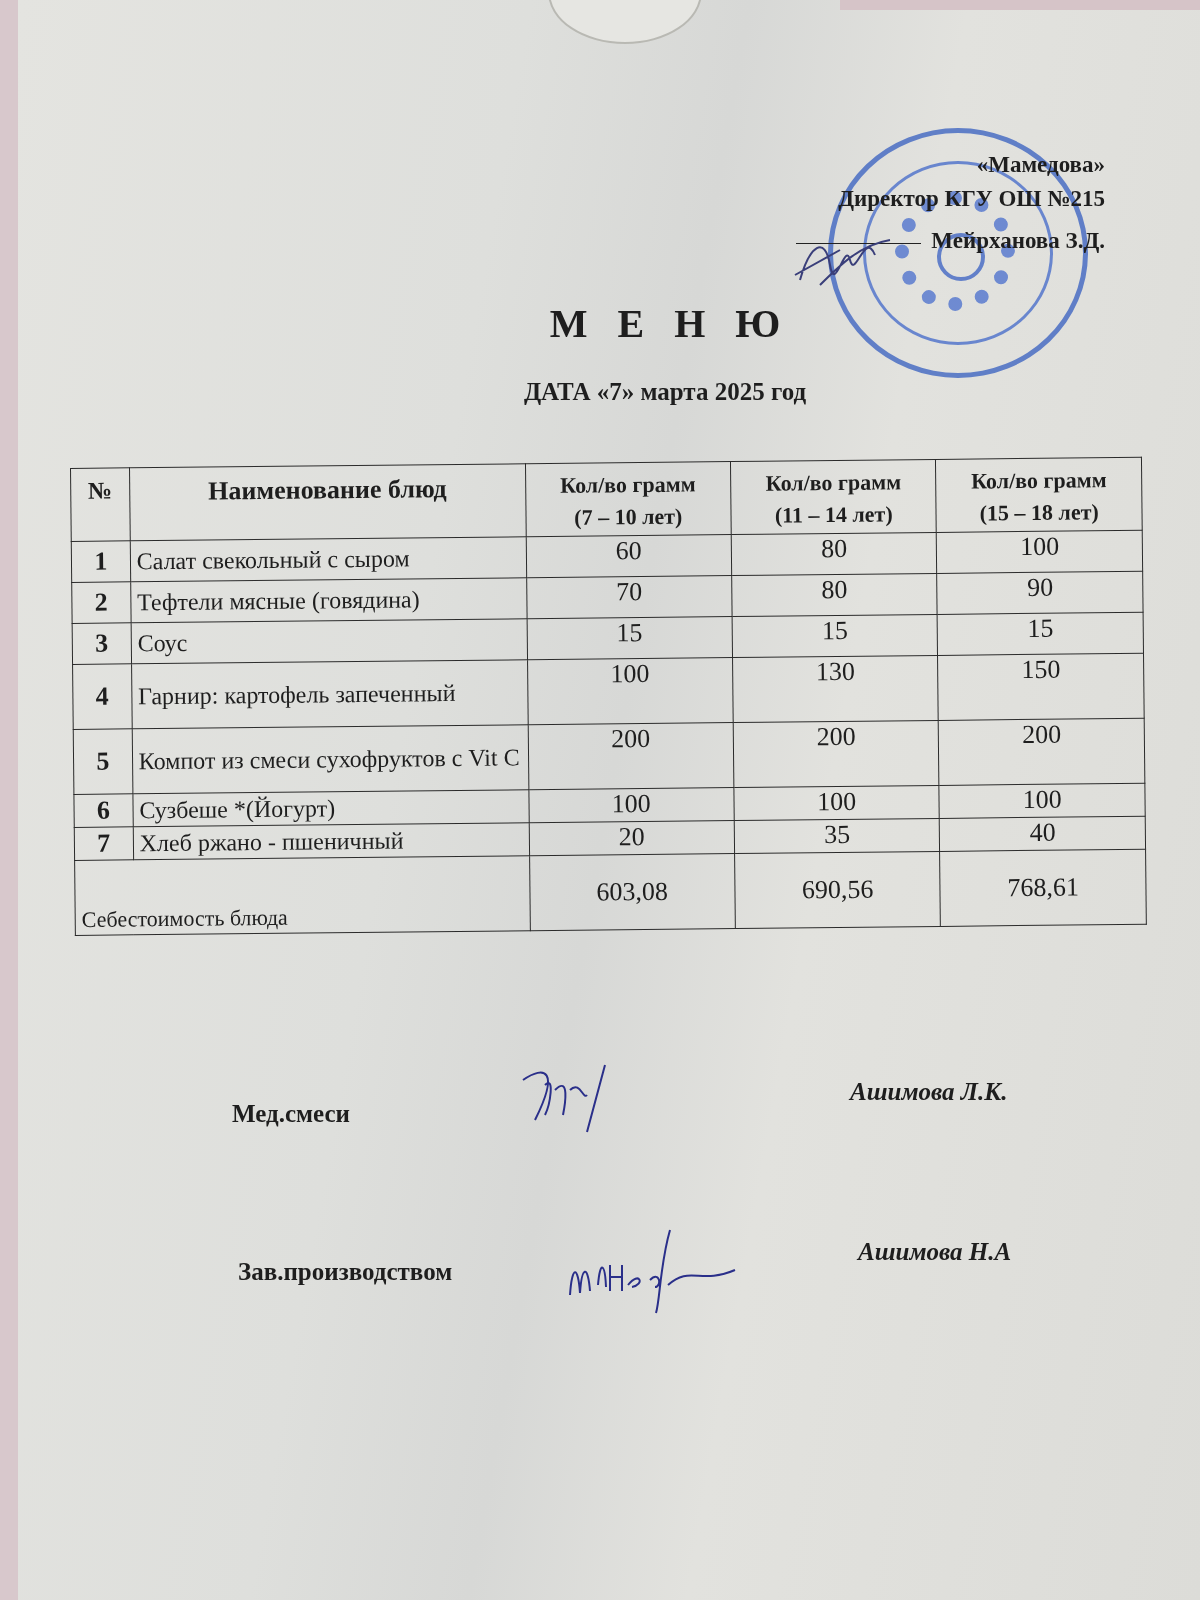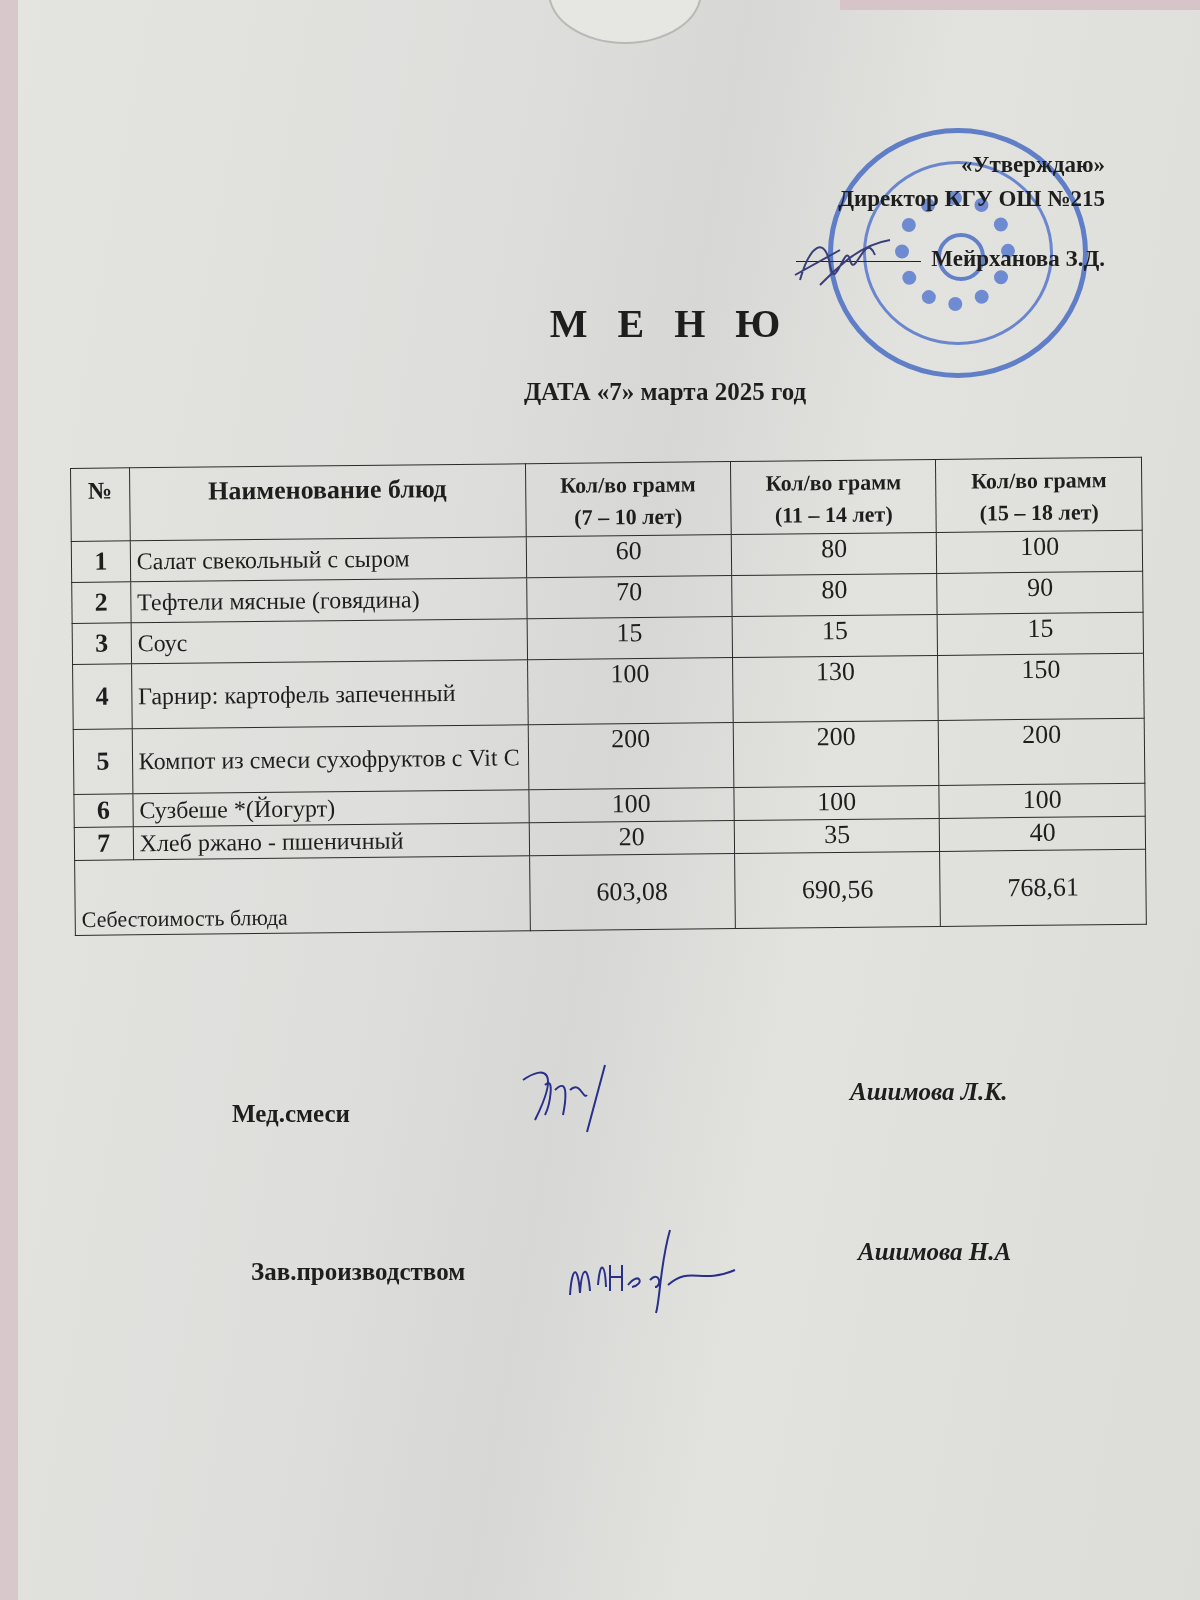--- a/index.html
+++ b/index.html
@@ -69,23 +69,23 @@
 <div class="pink-top"></div>
 <div class="hole"></div>
 
 <div class="stamp">
   <div class="inner"></div>
   <div class="emblem"></div>
   <div class="core"></div>
 </div>
 
 <div class="approve">
-  <div>«Утверждаю»</div>
+  <div>«Мамедова»</div>
   <div>Директор КГУ ОШ  №215</div>
-  <div style="margin-top:26px;"><span class="sigline"></span><span>Мейрханова З.Д.</span></div>
+  <div style="margin-top:8px;"><span class="sigline"></span><span>Мейрханова З.Д.</span></div>
 </div>
 <svg class="signature-director" width="110" height="70">
   <path d="M10 55 C20 20, 35 10, 40 40 S55 15, 60 35 S75 5, 85 30 M5 50 L50 25 M30 60 C50 40, 70 20, 100 15" stroke="#3a3f7a" stroke-width="2" fill="none"></path>
 </svg>
 
 <div class="title">М Е Н Ю</div>
 <div class="date">ДАТА «7» марта 2025 год</div>
 
 <table class="menu">
   <tbody>
@@ -162,17 +162,17 @@
   </tr>
 </tbody>
   </table>
 
 <div class="sig-label" style="left:232px;top:1100px;">Мед.смеси</div>
 <svg class="sign" style="left:515px;top:1060px;" width="120" height="75">
   <path d="M8 20 C30 5, 45 10, 20 60 M30 25 C40 15, 35 45, 30 55 M40 30 C55 15, 50 45, 48 55 M55 30 C65 20, 68 40, 72 35 M90 5 L72 72" stroke="#2a2f8a" stroke-width="2" fill="none"></path>
 </svg>
 <div class="sig-name" style="left:850px;top:1078px;">Ашимова Л.К.</div>
 
-<div class="sig-label" style="left:238px;top:1258px;margin-left:13px;">Зав.производством</div>
+<div class="sig-label" style="left:238px;top:1258px;">Зав.производством</div>
 <svg class="sign" style="left:560px;top:1225px;" width="190" height="90">
   <path d="M10 70 C12 40, 18 40, 20 68 C22 40, 28 40, 30 66 M38 60 C40 35, 45 38, 46 62 M50 40 L50 66 M62 40 L62 66 M50 52 L62 52 M68 60 C80 45, 85 60, 72 62 M90 55 C100 45, 102 62, 95 62 M110 5 C100 40, 100 75, 96 88 M108 60 C130 40, 140 60, 175 45" stroke="#2a2f8a" stroke-width="2" fill="none"></path>
 </svg>
 <div class="sig-name" style="left:858px;top:1238px;">Ашимова Н.А</div>
 
 </body></html>

